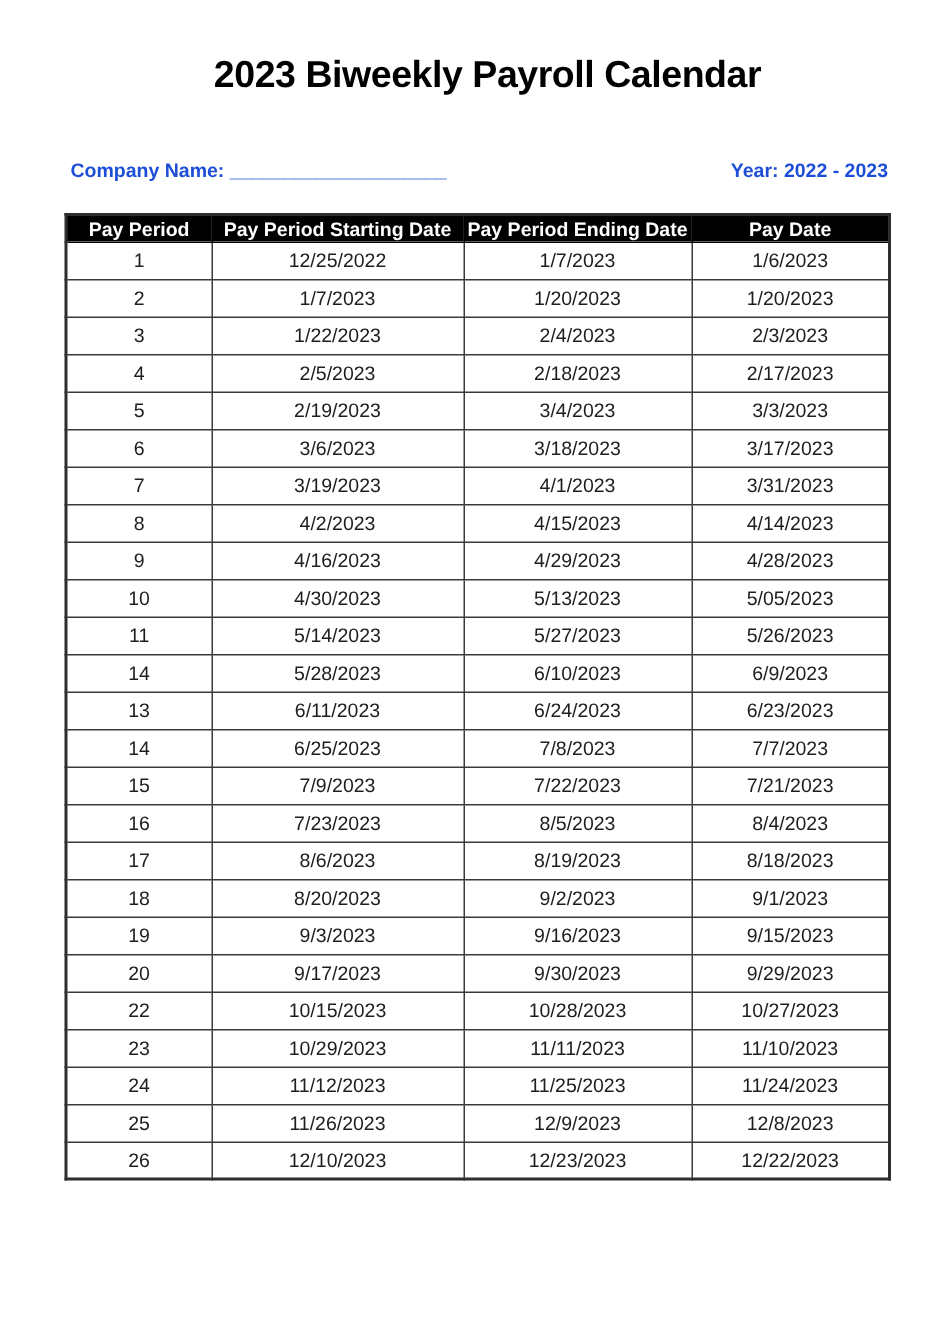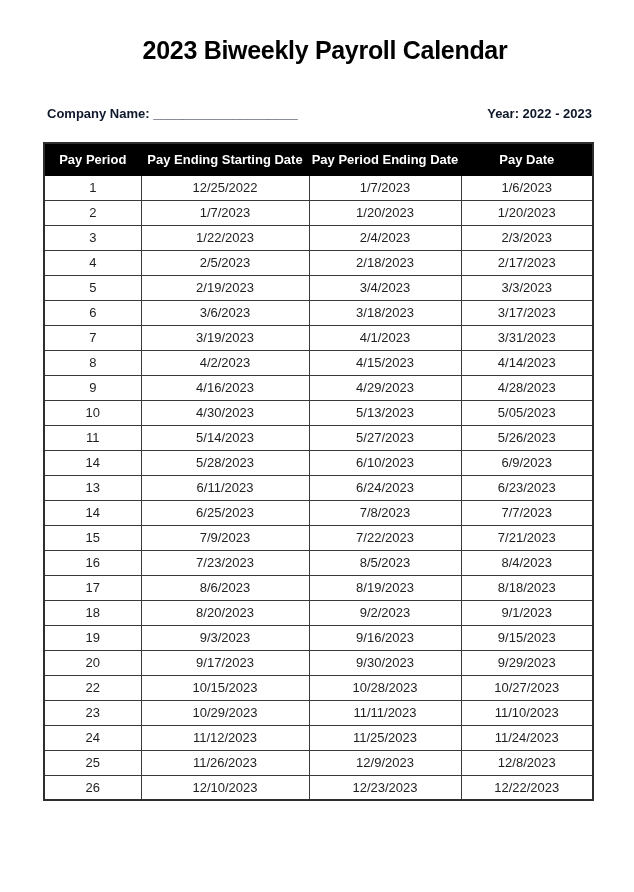--- a/index.html
+++ b/index.html
@@ -22,36 +22,36 @@
     padding-left: 16px;
   }
   .meta-row {
     position: absolute;
     top: 106px; left: 47px; right: 42px;
     display: flex;
     justify-content: space-between;
     align-items: baseline;
     font-size: 13px;
     font-weight: 700;
-    color: #0f172a;
+    color: #1d4ed8;
   }
   .company-line { white-space: pre; }
   .payroll-table {
     position: absolute;
     top: 142px; left: 43px;
     width: 549px;
     border-collapse: collapse;
     table-layout: fixed;
   }
   .payroll-table th {
     background: #000000;
     color: #ffffff;
     font-size: 13px;
     font-weight: 700;
-    height: 32px;
+    height: 18px;
     border: 1px solid #000000;
     text-align: center;
     vertical-align: middle;
   }
   .payroll-table td {
     height: 25px;
     font-size: 13px;
     font-weight: 400;
     text-align: center;
     vertical-align: middle;
@@ -78,21 +78,21 @@
 <table class="payroll-table">
   <colgroup>
     <col class="col-period">
     <col class="col-start">
     <col class="col-end">
     <col class="col-pay">
   </colgroup>
   <thead>
     <tr>
       <th>Pay Period</th>
-      <th>Pay Ending Starting Date</th>
+      <th>Pay Period Starting Date</th>
       <th>Pay Period Ending Date</th>
       <th>Pay Date</th>
     </tr>
   </thead>
   <tbody>
       <tr>
         <td>1</td>
         <td>12/25/2022</td>
         <td>1/7/2023</td>
         <td>1/6/2023</td>

